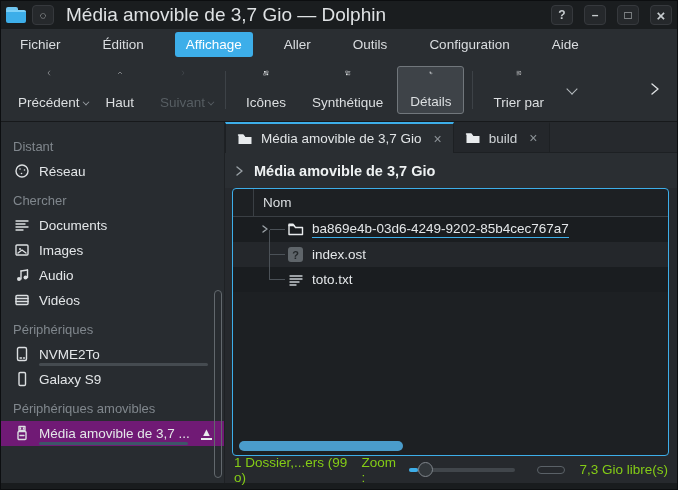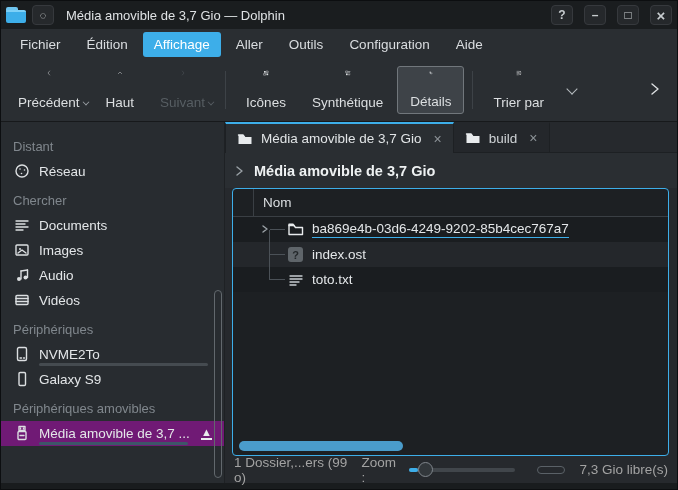--- a/index.html
+++ b/index.html
@@ -7,27 +7,27 @@
   .window{width:678px;height:490px;background:#2a2e32;position:relative;overflow:hidden;
           color:#dadde0;font-size:13px;border:1px solid #0c0e10;}
   
   .titlebar{height:28px;background:#1a1d1f;display:flex;align-items:center;padding:0 5px;gap:6px;}
   .app-icon{width:20px;height:16px;position:relative;flex:0 0 auto;}
   .app-icon .back{position:absolute;left:0;top:0;width:12px;height:5px;background:#6fc5f0;border-radius:2px 2px 0 0;}
   .app-icon .front{position:absolute;left:0;top:3px;width:20px;height:13px;background:#3daee9;border-radius:2px;
                    border-top:2px solid #7dd0f7;}
   .appmenu-btn{width:22px;height:20px;background:#26292c;border:1px solid #36393d;border-radius:4px;
                display:flex;align-items:center;justify-content:center;color:#e8ebed;font-size:11px;font-weight:bold;}
-  .title-text{margin-left:6px;color:#dfe2e4;font-size:13px;white-space:nowrap;}
+  .title-text{margin-left:6px;color:#dfe2e4;font-size:19px;white-space:nowrap;}
   .tb-spacer{flex:1;}
   .winbtn{width:22px;height:20px;background:#25282b;border:1px solid #36393d;border-radius:4px;margin-left:5px;
           display:flex;align-items:center;justify-content:center;color:#c7cccf;font-size:12px;font-weight:bold;}
   .winbtn.close{font-size:15px;}
   
-  .menubar{height:30px;display:flex;align-items:center;padding-left:8px;gap:4px;background:#2a2e32;}
+  .menubar{height:30px;display:flex;align-items:center;padding-left:8px;gap:20px;background:#2a2e32;}
   .menu-item{padding:5px 11px;border-radius:3px;color:#dadde0;font-size:13.5px;}
   .menu-item.active{background:#3daee9;color:#ffffff;}
   
   .toolbar{height:63px;display:flex;align-items:stretch;padding:0 4px;border-bottom:1px solid #17191b;background:#2a2e32;}
   .tbtn{display:flex;flex-direction:column;align-items:center;justify-content:center;gap:19px;
         padding:4px 12px;color:#dcdfe1;font-size:13.5px;position:relative;margin:7px 1px;}
   .tbtn svg{display:block;}
   .tbtn.disabled{color:#575e63;}
   .tbtn.disabled svg{stroke:#575e63;}
   .tbtn.checked{background:#3e4348;border:1px solid #71777c;border-radius:3px;}
@@ -82,21 +82,21 @@
   .fname.link{border-bottom:1px solid #3daee9;padding-bottom:1px;}
   .tree-v{position:absolute;left:36px;width:1px;background:#4b5157;}
   .tree-h{position:absolute;height:1px;background:#4b5157;top:12px;}
   .expander{position:absolute;left:27px;top:4px;}
   .ficon{width:17px;display:flex;justify-content:center;flex:0 0 auto;}
   .unknown-badge{width:15px;height:15px;background:#5f656a;border-radius:3px;color:#23272a;
                  font-size:11px;font-weight:bold;display:flex;align-items:center;justify-content:center;}
   .hscroll-track{position:absolute;left:4px;right:4px;bottom:4px;height:10px;}
   .hscroll-thumb{position:absolute;left:2px;top:0;width:164px;height:10px;background:#4a9ccb;border-radius:5px;}
   
-  .statusbar{height:27px;display:flex;align-items:center;padding:0 9px;gap:8px;color:#a3a3a3;font-size:13.5px;background:#26292d;}
+  .statusbar{height:27px;display:flex;align-items:center;padding:0 9px;gap:8px;color:#84cc16;font-size:13.5px;background:#26292d;}
   .zoom-label{margin-left:4px;}
   .slider{position:relative;width:118px;height:18px;margin-left:2px;}
   .slider .track{position:absolute;left:0;right:0;top:7px;height:4px;background:#41464b;border-radius:2px;}
   .slider .fill{position:absolute;left:0;top:7px;height:4px;background:#3daee9;border-radius:2px;}
   .slider .handle{position:absolute;top:1px;width:15px;height:15px;border-radius:50%;
                   background:#32373b;border:1px solid #80868c;}
   .capacity{width:32px;height:8px;border:1px solid #5a6167;border-radius:4px;margin-left:14px;}
   .freetext{margin-left:6px;white-space:nowrap;}
   .bottomstrip{height:8px;background:#191c1e;}
   svg{stroke:#dcdfe1;fill:none;stroke-width:1.4;stroke-linecap:round;stroke-linejoin:round;}

